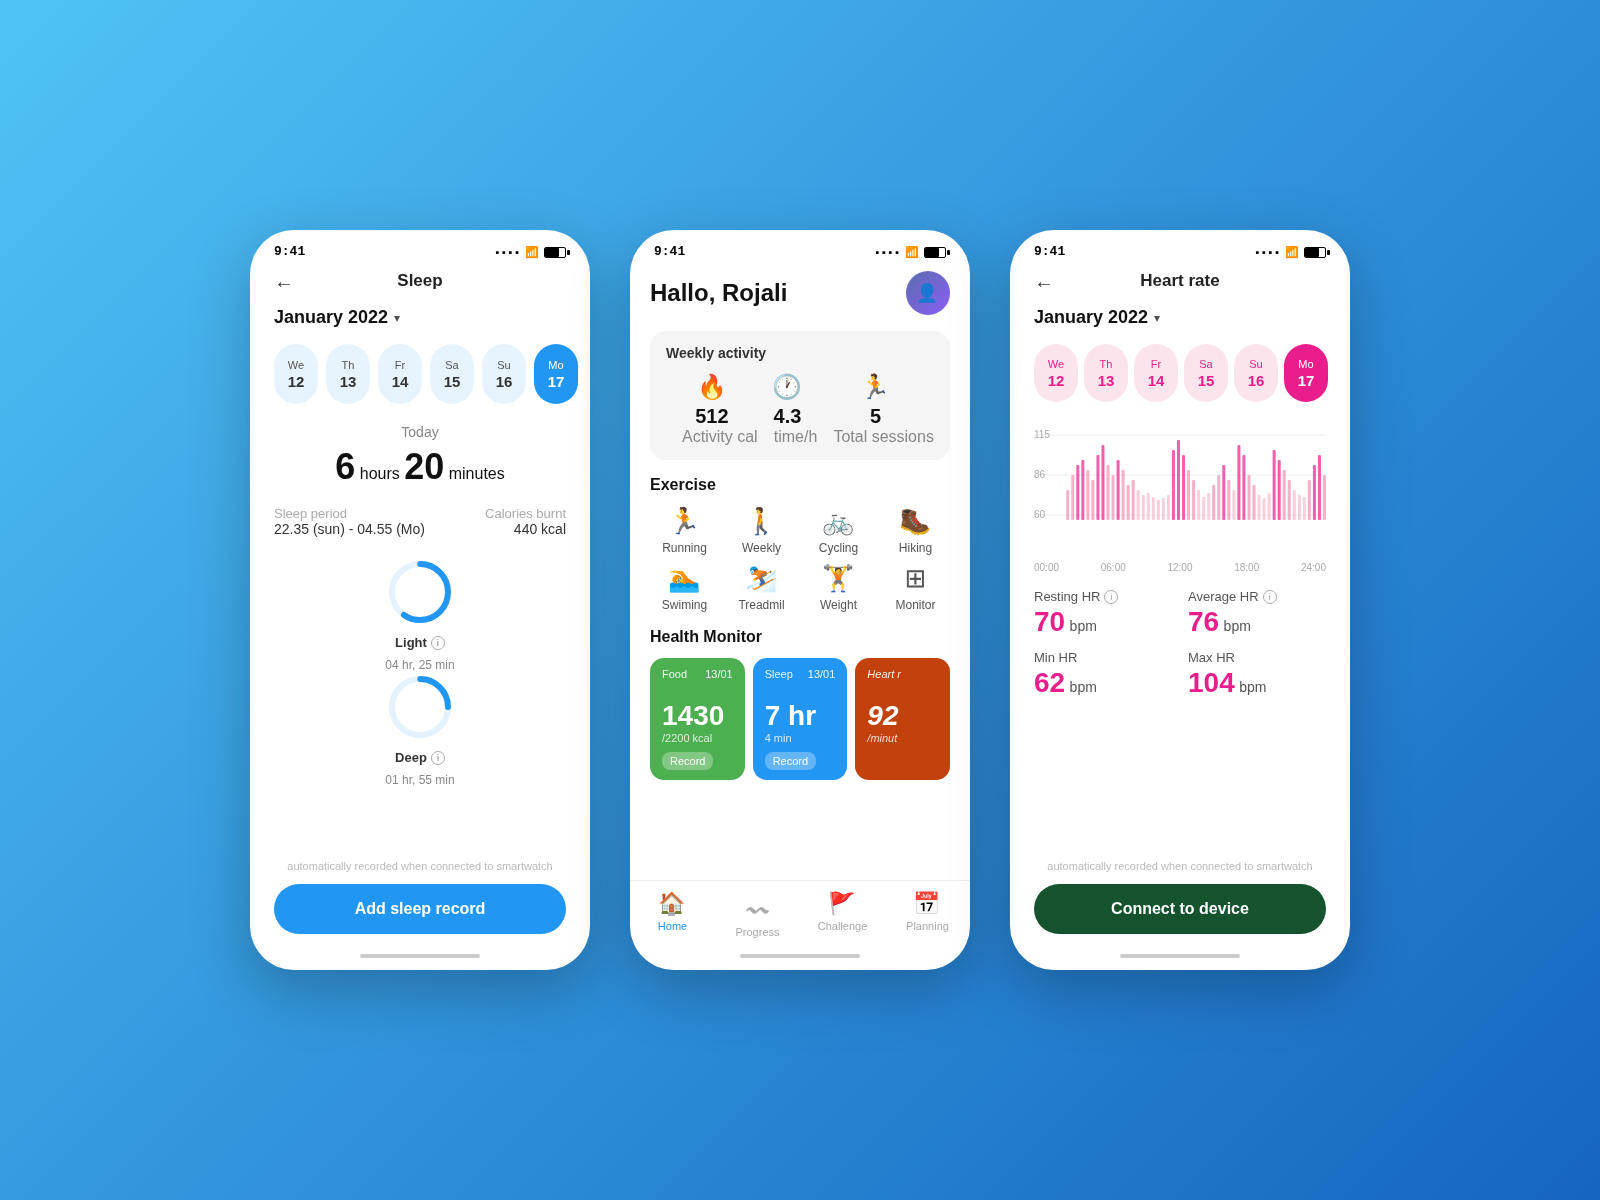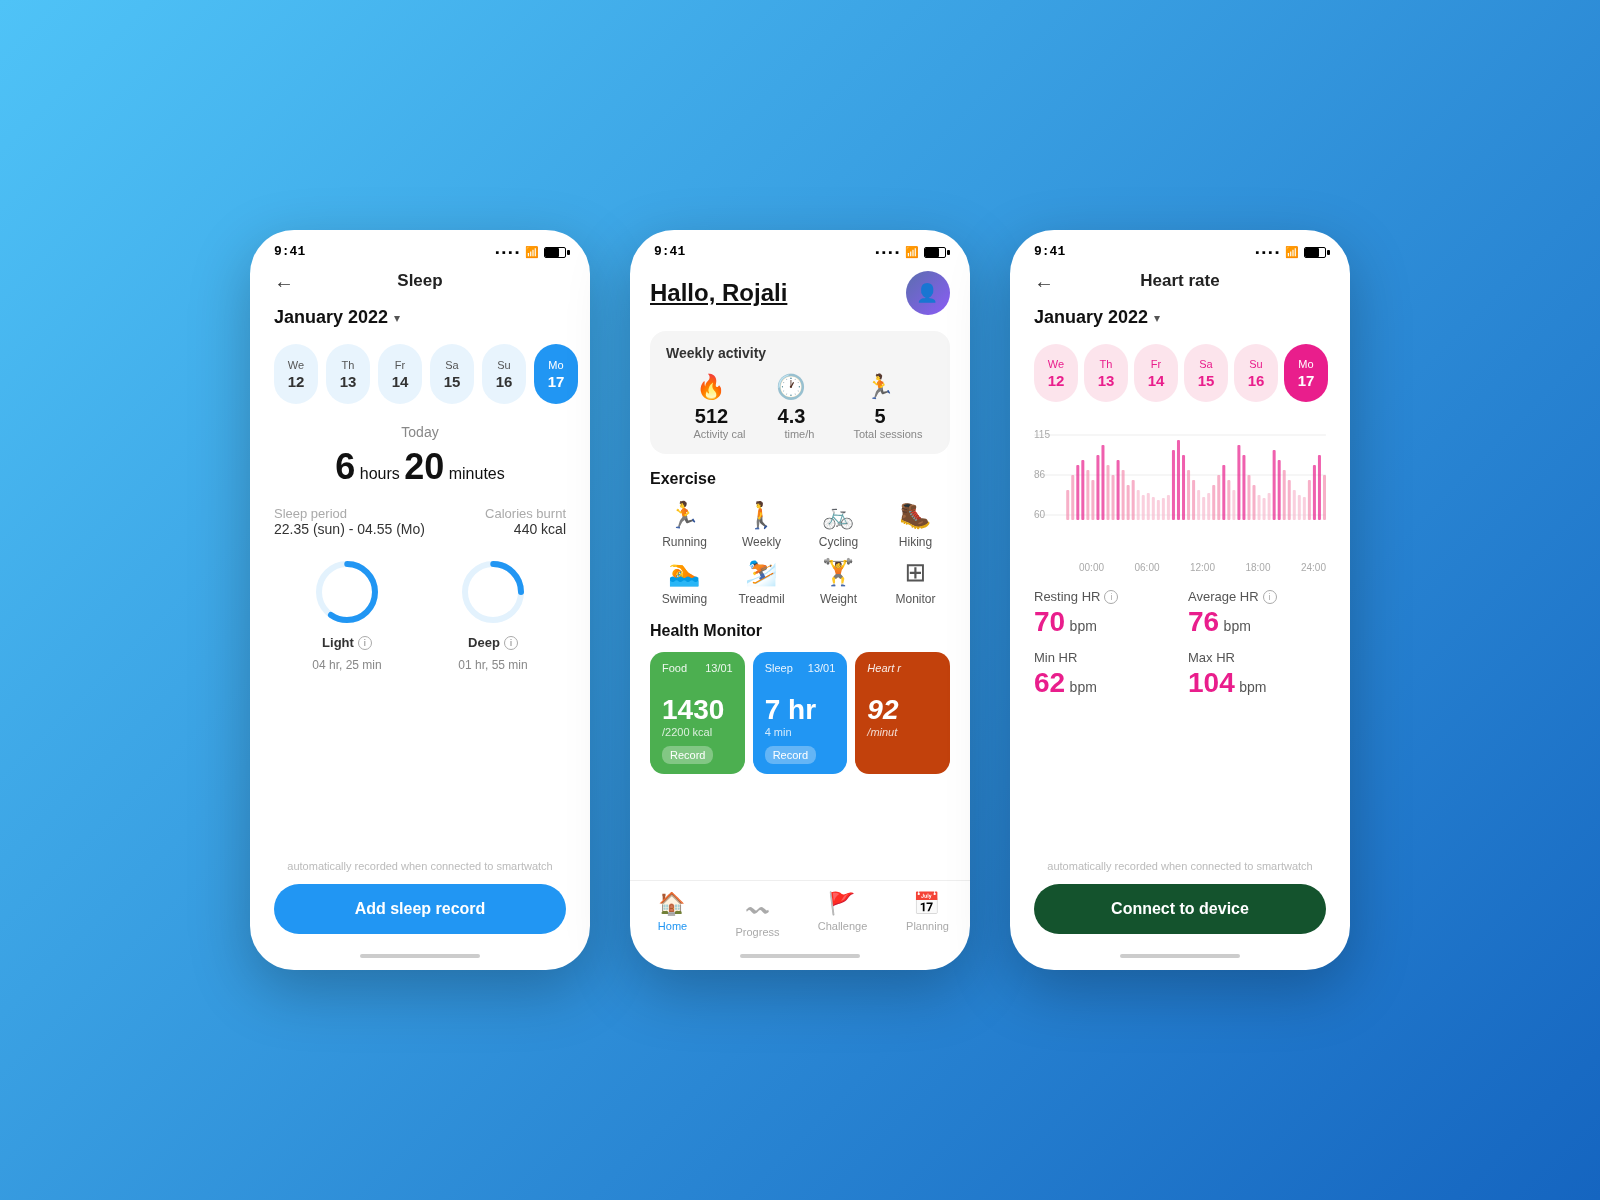--- a/index.html
+++ b/index.html
@@ -132,20 +132,21 @@
       margin-bottom: 20px;
     }
     .sleep-meta-item .label { font-size: 13px; color: #aaa; }
     .sleep-meta-item .value { font-size: 14px; color: #333; font-weight: 500; }
     .sleep-meta-item.right { text-align: right; }
 
     .sleep-circles {
       display: flex;
       justify-content: space-around;
       margin-bottom: 16px;
+      flex-direction: column;
     }
     .circle-item {
       display: flex;
       flex-direction: column;
       align-items: center;
       gap: 8px;
     }
     .circle-graphic {
       width: 70px;
       height: 70px;
@@ -194,21 +195,21 @@
       flex: 1;
       padding: 8px 20px;
       overflow: hidden;
     }
     .greeting-row {
       display: flex;
       justify-content: space-between;
       align-items: center;
       margin-bottom: 16px;
     }
-    .greeting-text { font-size: 24px; font-weight: 700; color: #111; text-decoration: underline; }
+    .greeting-text { font-size: 24px; font-weight: 700; color: #111; }
     .avatar {
       width: 44px; height: 44px;
       border-radius: 50%;
       background: linear-gradient(135deg, #667eea, #764ba2);
       overflow: hidden;
     }
     .avatar-img {
       width: 100%; height: 100%;
       background: linear-gradient(135deg, #5b6eae, #8b5cf6);
       display: flex;
@@ -225,21 +226,21 @@
       margin-bottom: 16px;
     }
     .weekly-title { font-size: 14px; font-weight: 600; color: #333; margin-bottom: 12px; }
     .weekly-stats {
       display: flex;
       justify-content: space-around;
     }
     .stat-item { text-align: center; }
     .stat-icon { font-size: 24px; margin-bottom: 4px; }
     .stat-value { font-size: 20px; font-weight: 700; color: #111; }
-    .stat-label { font-size: 11px; color: #888; margin-left: 16px; }
+    .stat-label { font-size: 16px; color: #888; margin-left: 16px; }
 
     .section-title { font-size: 16px; font-weight: 700; color: #111; margin-bottom: 12px; }
 
     .exercise-grid {
       display: grid;
       grid-template-columns: repeat(4, 1fr);
       gap: 8px;
       margin-bottom: 16px;
     }
     .exercise-item {
@@ -342,21 +343,20 @@
       height: 130px;
     }
     .hr-chart-svg { width: 100%; height: 130px; }
 
     .hr-time-labels {
       display: flex;
       justify-content: space-between;
       font-size: 10px;
       color: #aaa;
       margin-bottom: 16px;
-      margin-left: 45px;
     }
 
     .hr-stats-grid {
       display: grid;
       grid-template-columns: 1fr 1fr;
       gap: 12px 16px;
       margin-bottom: 10px;
     }
     .hr-stat-item {}
     .hr-stat-label {

